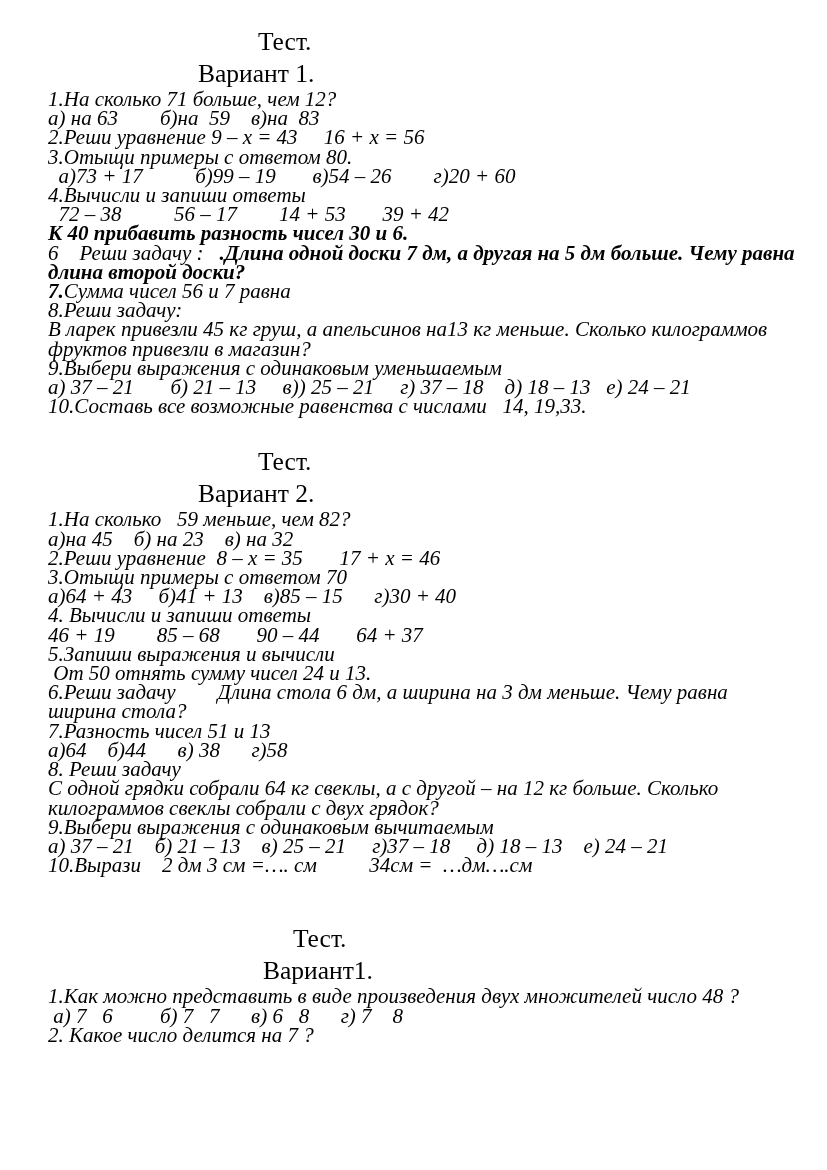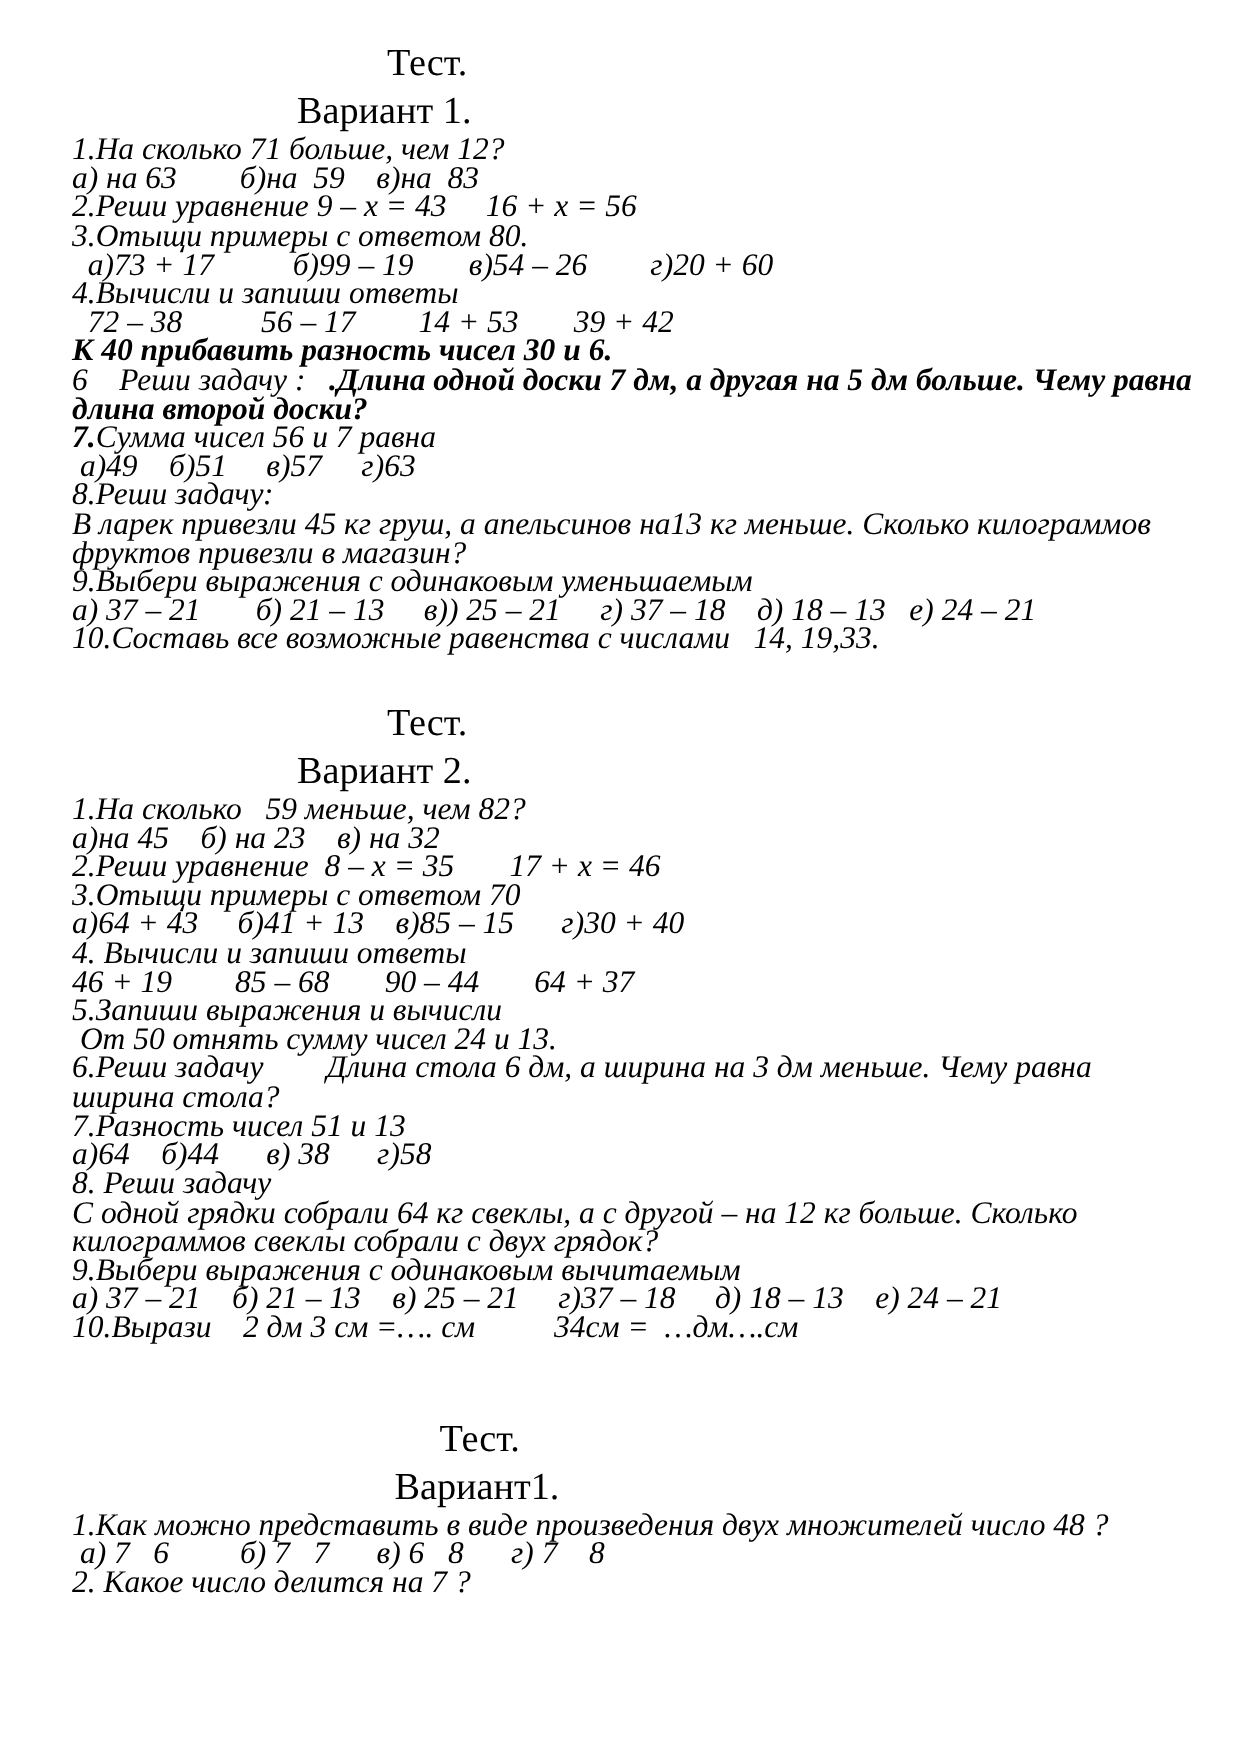--- a/index.html
+++ b/index.html
@@ -81,21 +81,20 @@
       <div class="qline">1.На сколько 71 больше, чем 12?</div>
       <div class="qline">а) на 63        б)на  59    в)на  83</div>
       <div class="qline">2.Реши уравнение 9 – х = 43     16 + х = 56</div>
       <div class="qline">3.Отыщи примеры с ответом 80.</div>
       <div class="qline">  а)73 + 17          б)99 – 19       в)54 – 26        г)20 + 60</div>
       <div class="qline">4.Вычисли и запиши ответы</div>
       <div class="qline">  72 – 38          56 – 17        14 + 53       39 + 42</div>
       <div class="qline bold">К 40 прибавить разность чисел 30 и 6.</div>
       <div class="qline"><span>6    Реши задачу :</span><span class="b">   .Длина одной доски 7 дм, а другая на 5 дм больше. Чему равна длина второй доски?</span></div>
       <div class="qline"><span class="b">7.</span><span>Сумма чисел 56 и 7 равна</span></div>
-      <div class="qline"> а)49    б)51     в)57     г)63</div>
       <div class="qline">8.Реши задачу:</div>
       <div class="qline">В ларек привезли 45 кг груш, а апельсинов на13 кг меньше. Сколько килограммов фруктов привезли в магазин?</div>
       <div class="qline">9.Выбери выражения с одинаковым уменьшаемым</div>
       <div class="qline">а) 37 – 21       б) 21 – 13     в)) 25 – 21     г) 37 – 18    д) 18 – 13   е) 24 – 21</div>
       <div class="qline">10.Составь все возможные равенства с числами   14, 19,33.</div>
     </div>
   </div>
 
   <div class="section">
     <div class="spacer-sections-1"></div>

